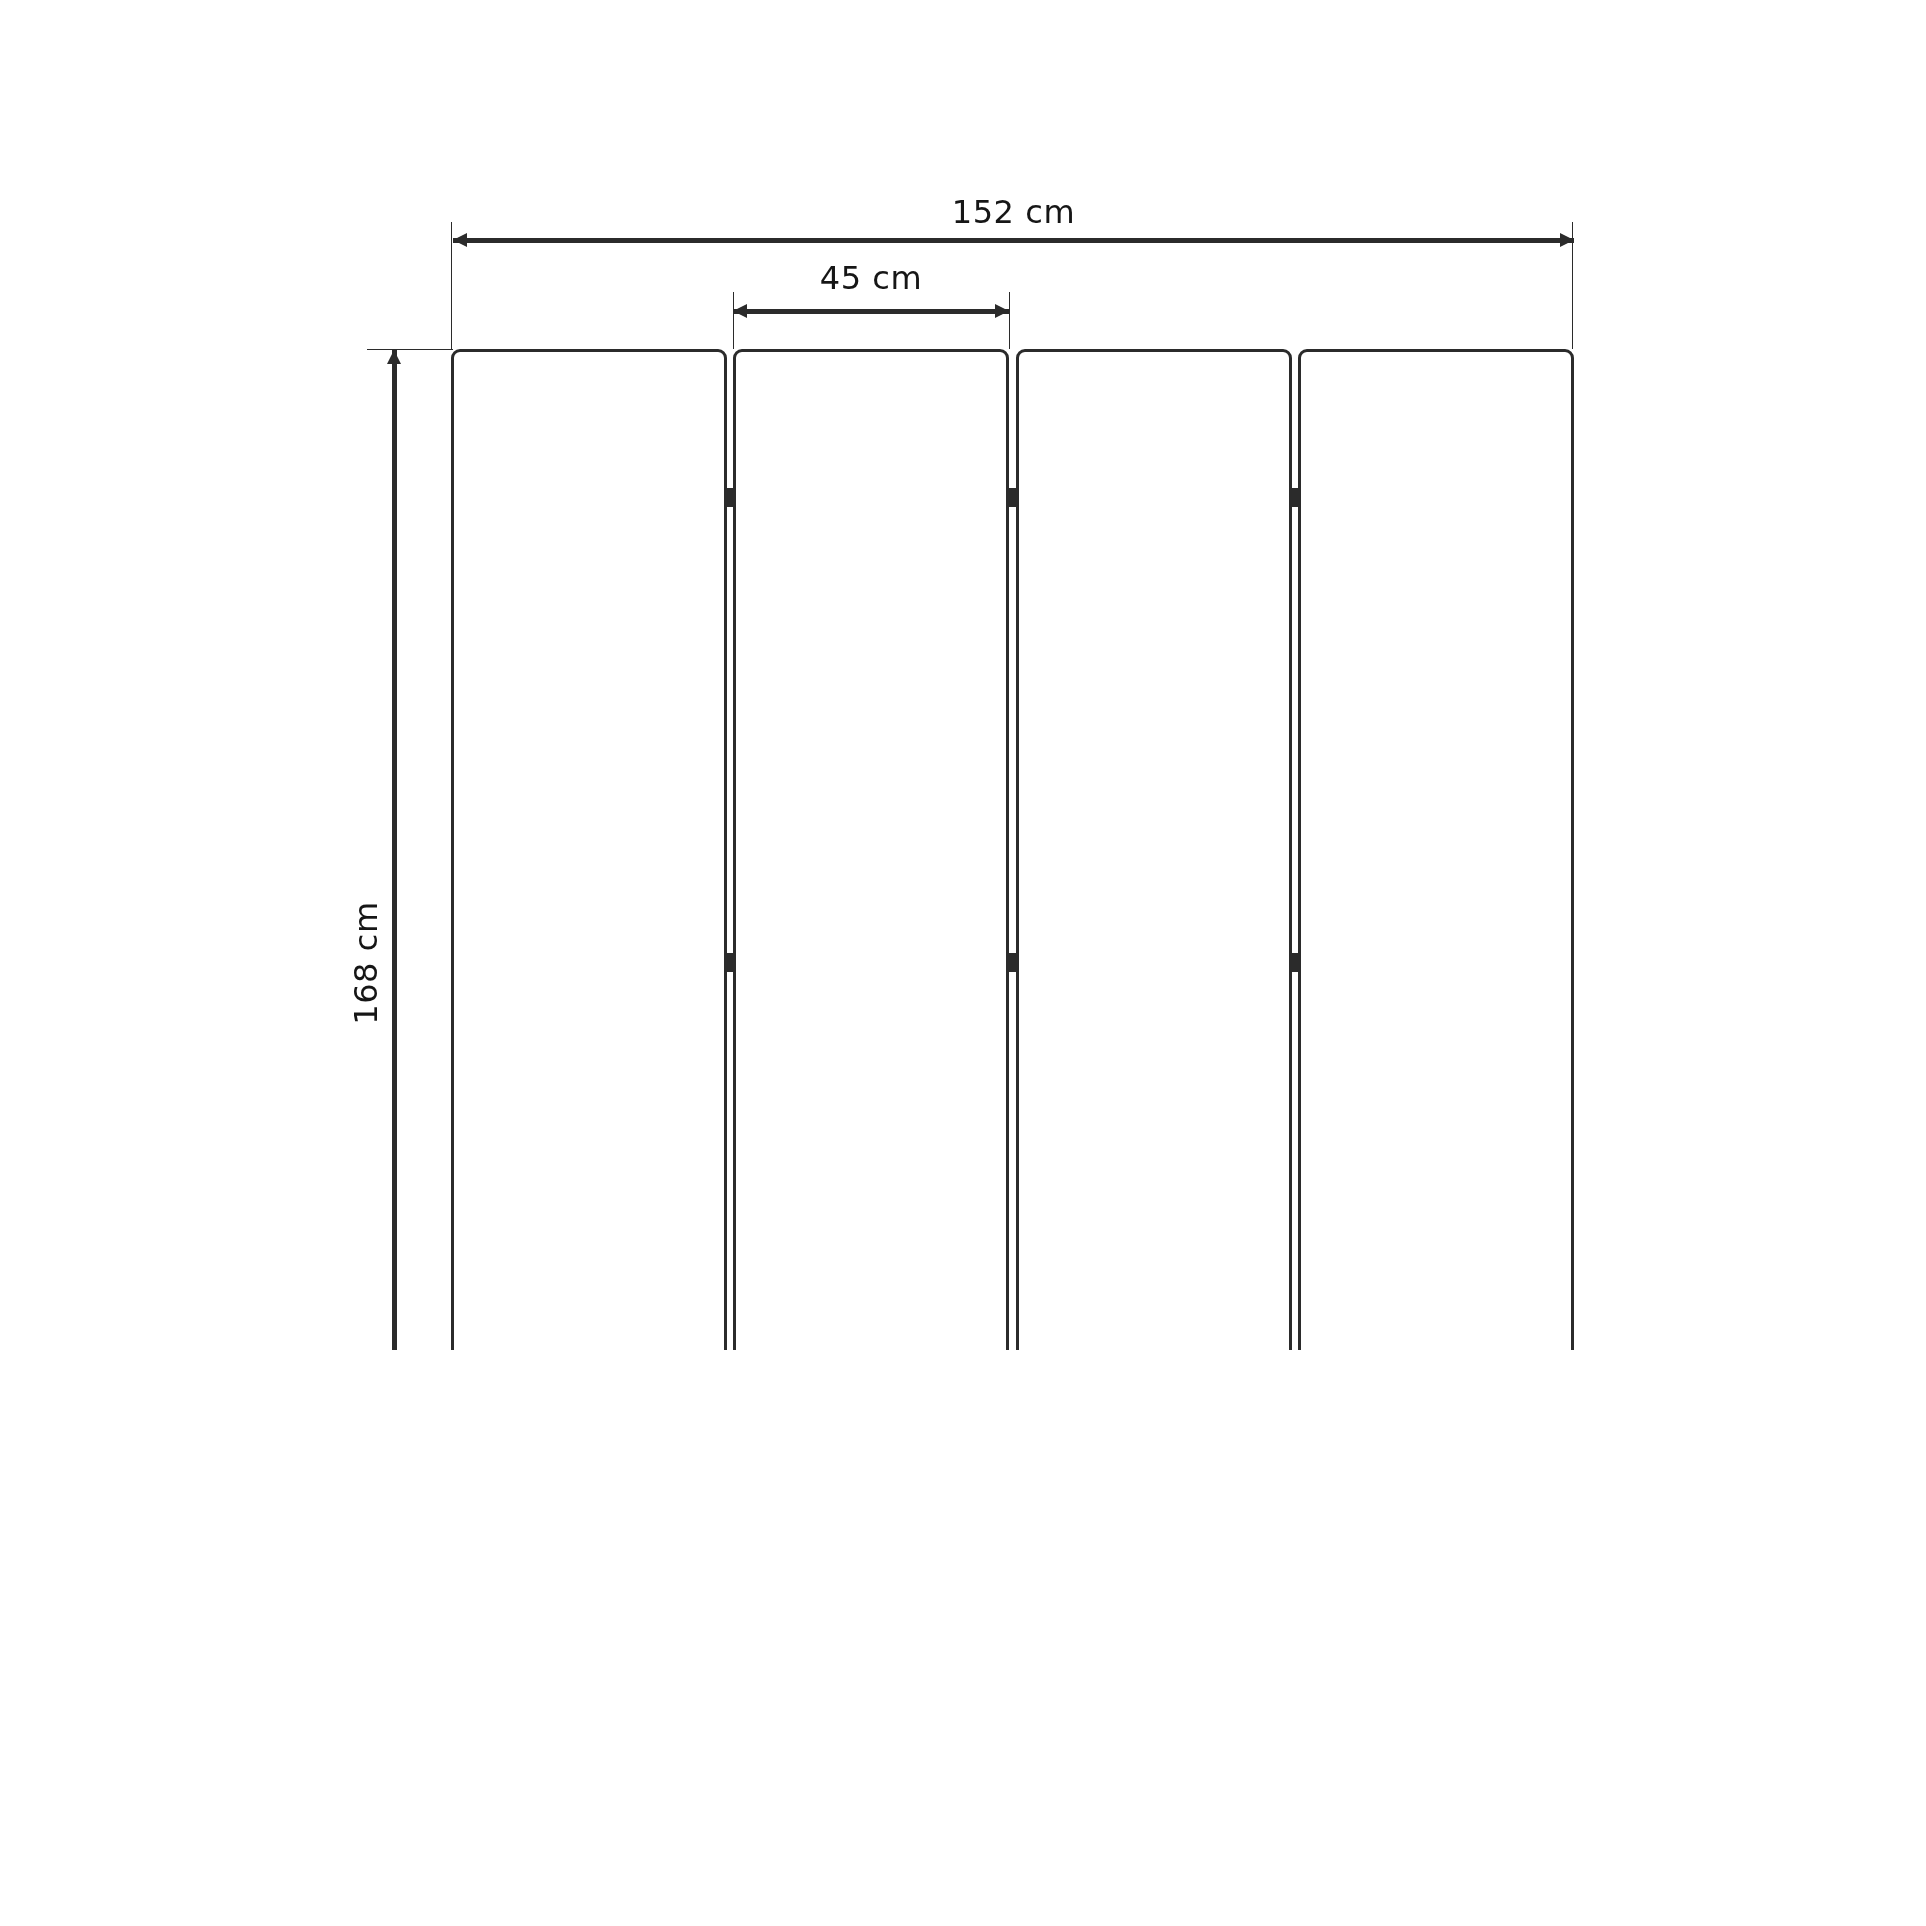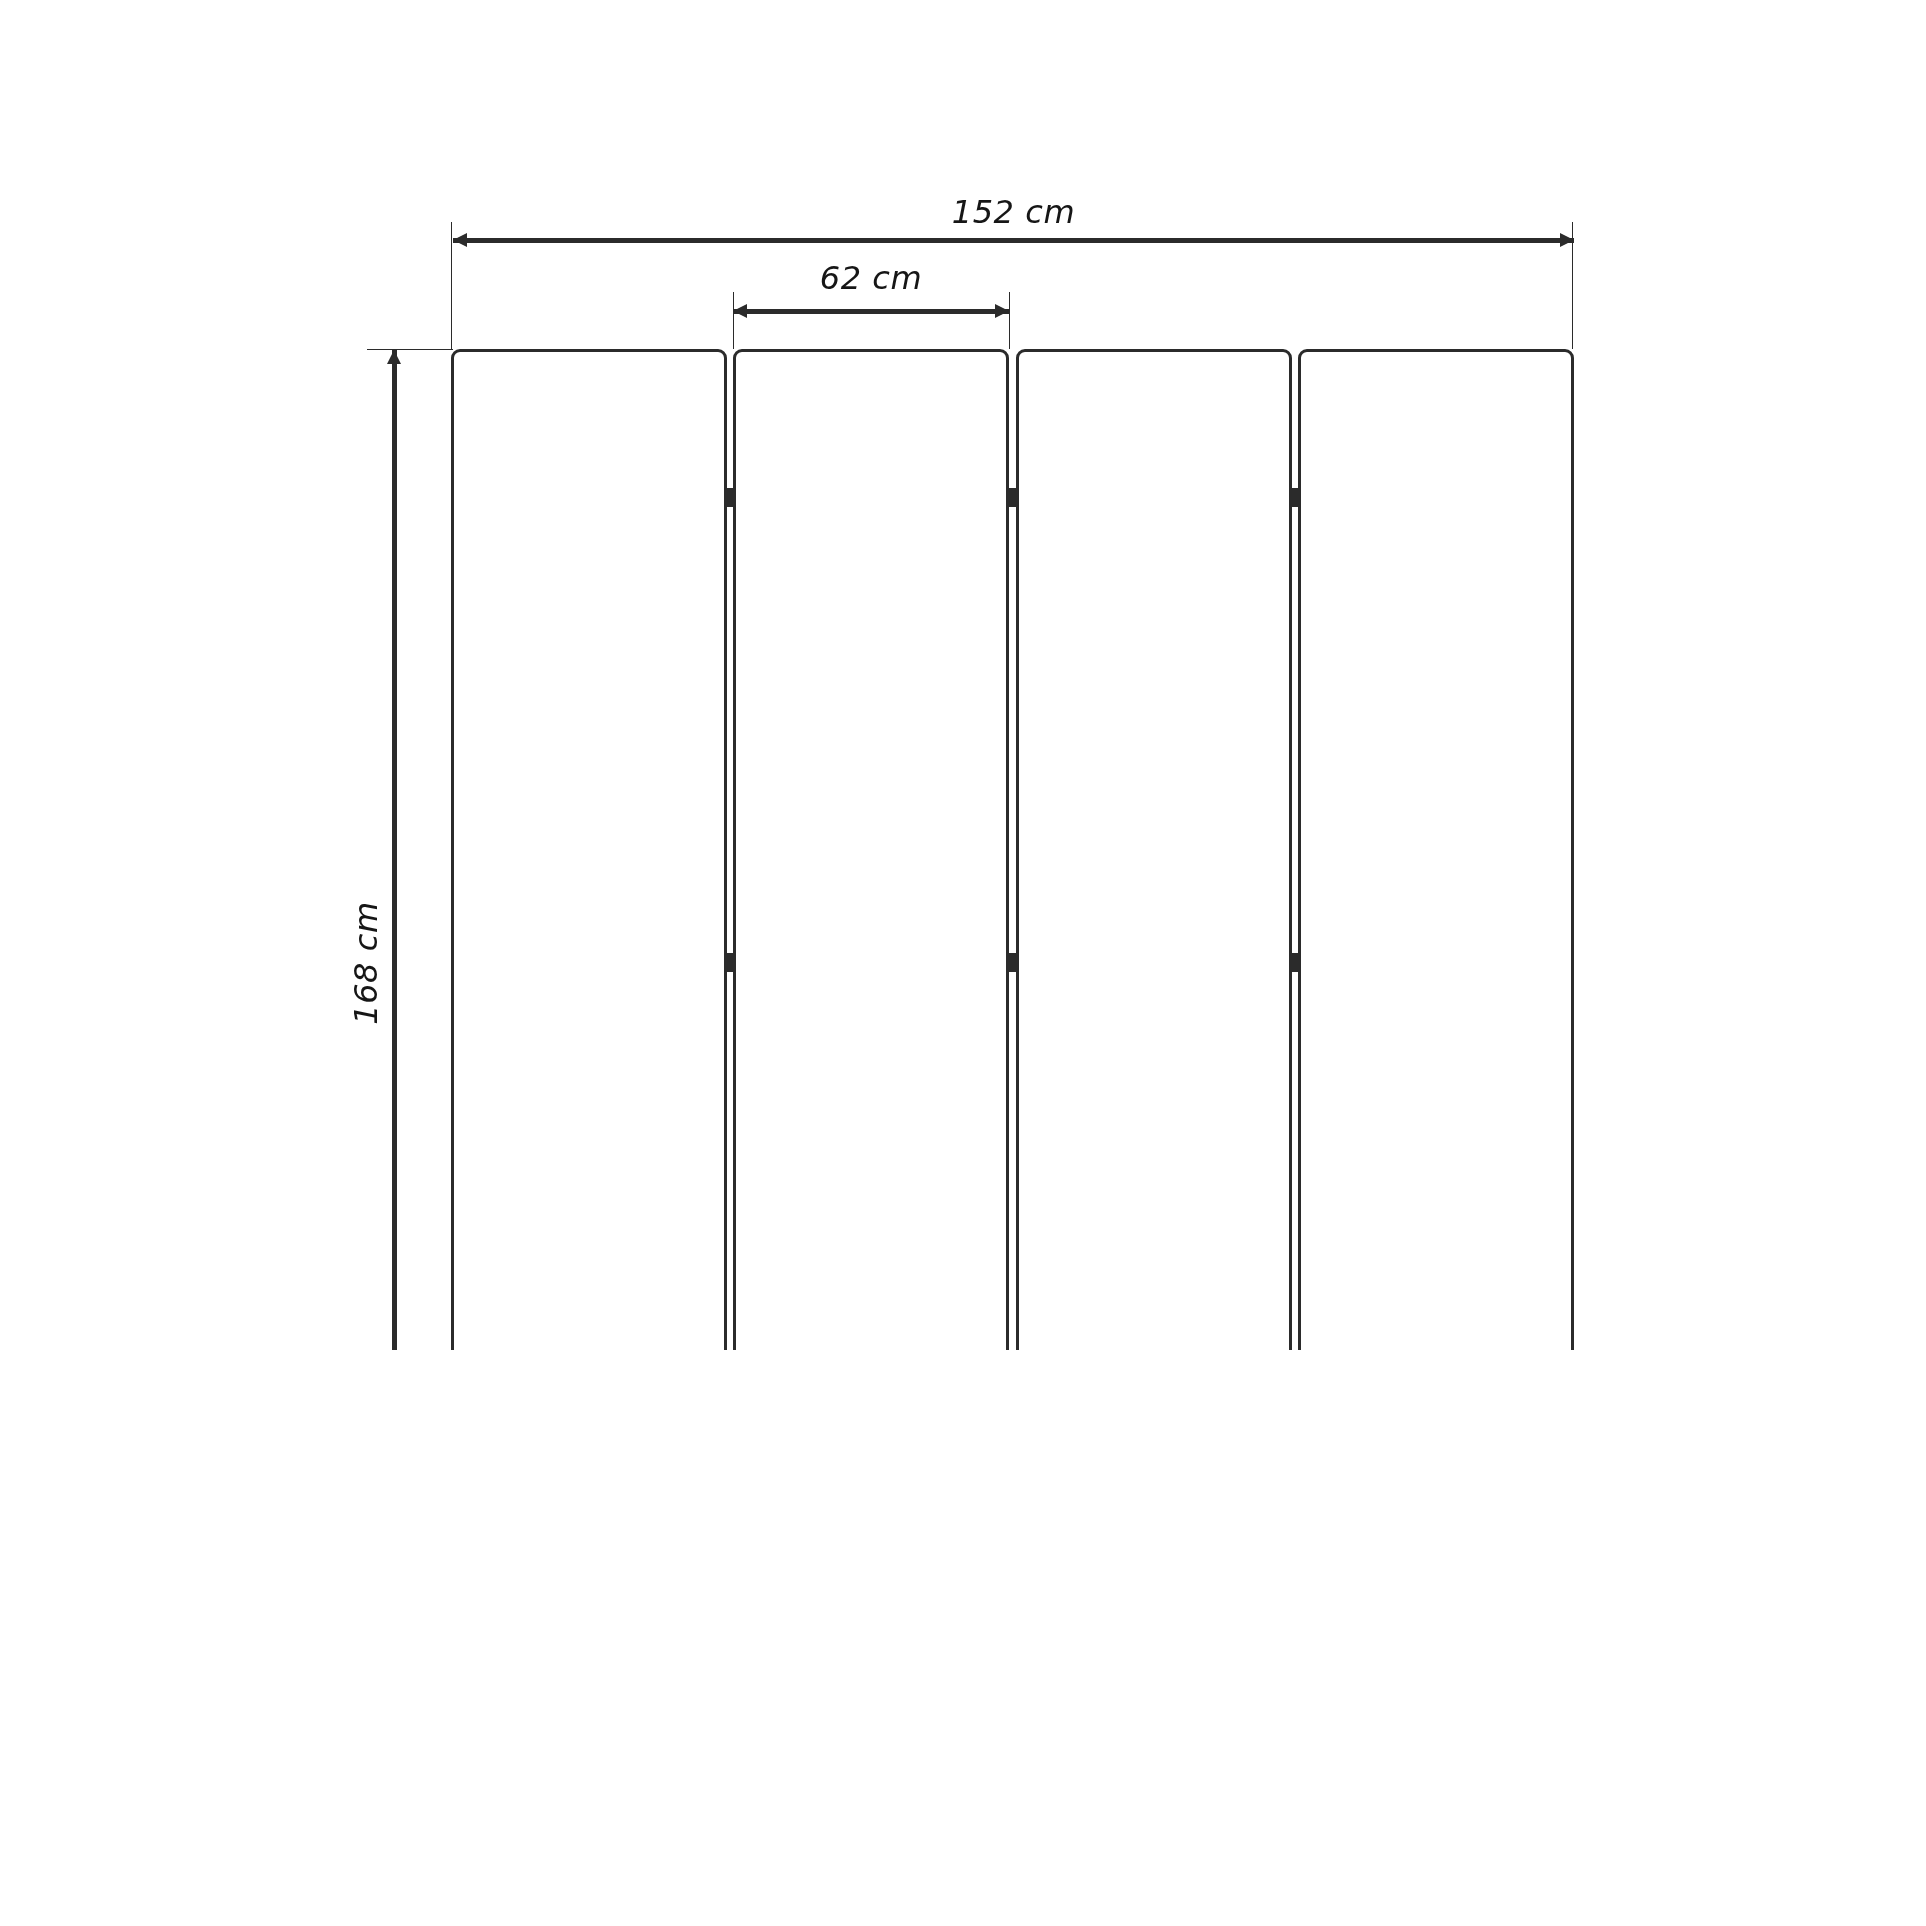--- a/index.html
+++ b/index.html
@@ -15,21 +15,20 @@
     height: 1926px;
     background: var(--bg);
     font-family: "DejaVu Sans", "Liberation Sans", sans-serif;
   }
   .canvas {
     position: relative;
     width: 1926px;
     height: 1350px;
     background: var(--bg);
     overflow: hidden;
-    font-style: italic;
   }
   
   .panel {
     position: absolute;
     top: 349px;
     height: 1226px;
     width: 276px;
     border: 3.2px solid var(--line);
     border-radius: 9px;
     background: var(--bg);
@@ -139,21 +138,21 @@
     <div class="ah right" style="left:1560px; top:233px;"></div>
     <div class="dim-label" style="left:453px; width:1121px; top:196px;">152 cm</div>
   </div>
 
   <div>
     <div class="ext-v" style="left:733px; top:292px; height:57px;"></div>
     <div class="ext-v" style="left:1009px; top:292px; height:57px;"></div>
     <div class="dim-line-h" style="left:733px; top:309px; width:276px;"></div>
     <div class="ah left" style="left:733px; top:304px;"></div>
     <div class="ah right" style="left:995px; top:304px;"></div>
-    <div class="dim-label" style="left:733px; width:276px; top:262px;">62 cm</div>
+    <div class="dim-label" style="left:733px; width:276px; top:262px;">45 cm</div>
   </div>
 
   <div>
     <div class="ext-h" style="left:367px; top:349px; width:86px;"></div>
     <div class="ext-h" style="left:367px; top:1572px; width:86px;"></div>
     <div class="dim-line-v" style="left:392px; top:350px; height:1223px;"></div>
     <div class="ah up" style="left:387px; top:350px;"></div>
     <div class="ah down" style="left:387px; top:1559px;"></div>
     <div class="dim-label rot" style="left:366px; top:963px;">168 cm</div>
   </div>

